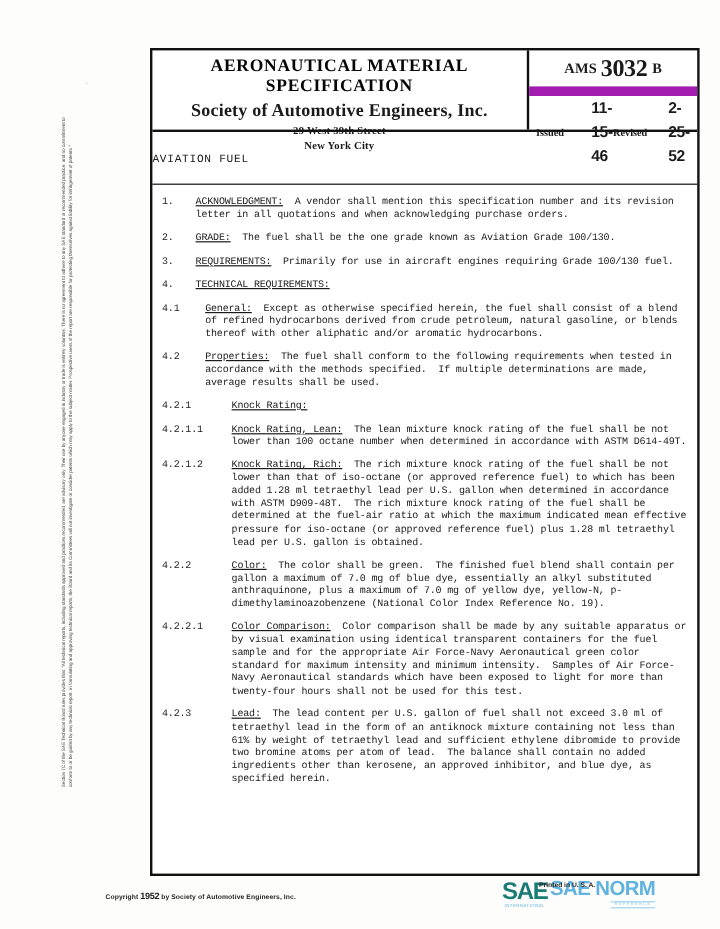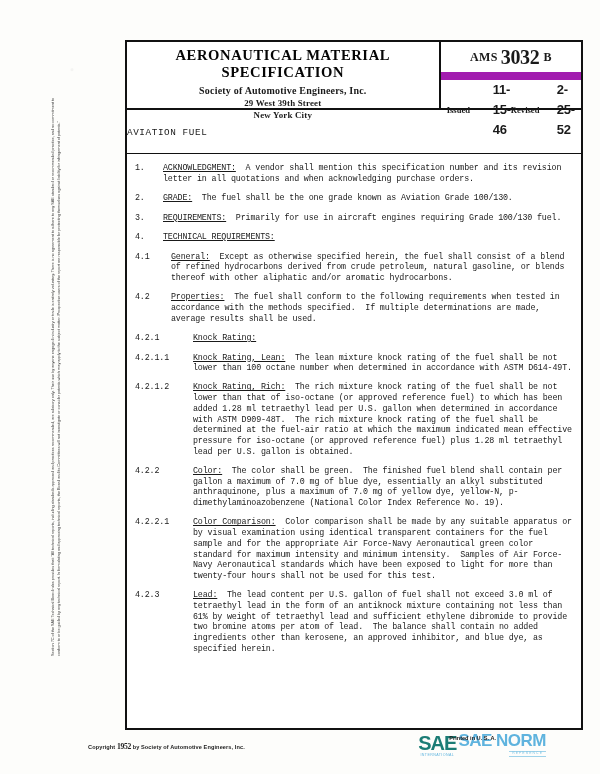--- a/index.html
+++ b/index.html
@@ -63,21 +63,21 @@
     font-family: "Liberation Serif", "DejaVu Serif", serif;
   }
   .ms-title {
     font-size: 14.6px;
     font-weight: bold;
     letter-spacing: 0.6px;
     color: #050505;
     line-height: 1.15;
   }
   .ms-org {
-    font-size: 10px;
+    font-size: 15px;
     font-weight: bold;
     margin-top: 3px;
     letter-spacing: 0.2px;
     line-height: 1.3;
   }
   .ms-addr {
     font-size: 8.9px;
     font-weight: bold;
     line-height: 1.35;
     letter-spacing: 0.2px;
@@ -203,21 +203,21 @@
   }
   .copyright {
     font-family: "Liberation Sans", sans-serif;
     font-size: 5.6px;
     font-weight: bold;
     color: #222;
     letter-spacing: 0.1px;
     white-space: nowrap;
   }
   .copyright .cr-year {
-    font-family: Liberation Serif, serif;
+    font-family: Liberation Sans, sans-serif;
     font-size: 7.6px;
     letter-spacing: -0.3px;
   }
   .printed {
     font-family: "Liberation Sans", sans-serif;
     font-size: 5.6px;
     font-weight: bold;
     color: #222;
     position: absolute;
     right: 52px;

